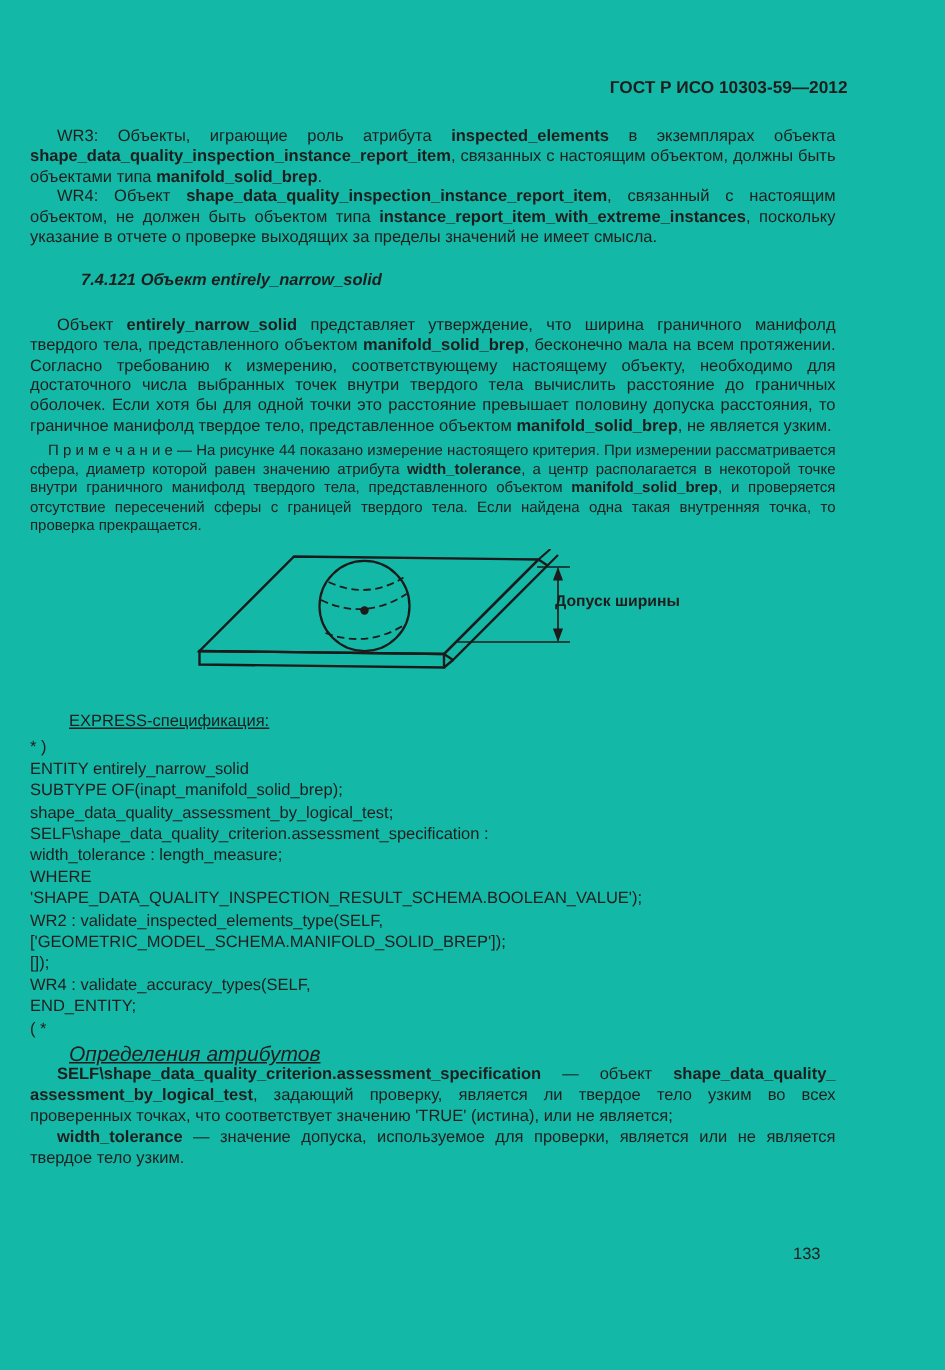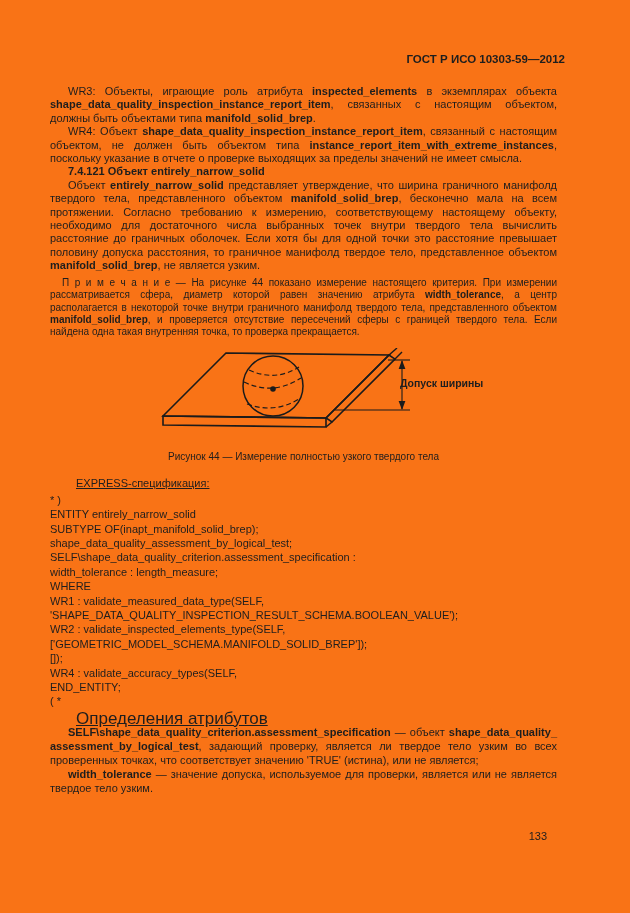--- a/index.html
+++ b/index.html
@@ -1,21 +1,21 @@
 <!DOCTYPE html>
 <html><head>
 <meta charset="utf-8">
 <style>
   html,body{margin:0;padding:0;background:#ffffff;}
   .page{
     position:relative;
     width:630px;height:913px;
-    background:#f97316;
+    background:#14b8a6;
     box-sizing:border-box;
-    padding:53px 73px 0 50px;
+    padding:53px 73px 0 20px;
     font-family:"Liberation Sans", sans-serif;
     color:#1e1e1e;
     overflow:hidden;
   }
   .doc-header{
     text-align:right;
     font-weight:bold;
     font-size:11.5px;
     line-height:13px;
     margin:0 -8px 19px 0;
@@ -26,21 +26,22 @@
     text-align:justify;
     text-indent:18px;
     margin:0;
     overflow-wrap:break-word;
   }
   .heading{
     font-size:11px;
     line-height:13.4px;
     font-weight:bold;
     text-indent:18px;
-    margin:0;
+    margin:16px;
+    font-style:italic;
   }
   .note{
     font-size:10px;
     line-height:12.4px;
     text-align:justify;
     text-indent:12px;
     margin:4px 0 0 0;
   }
   .b{font-weight:bold;}
   .figure{
@@ -68,25 +69,26 @@
     text-decoration:underline;
     margin:14px 0 0 0;
   }
   .code{
     font-size:11px;
     line-height:14.4px;
     margin:3px 0 0 0;
   }
   .code div{white-space:pre;}
   .attr-title{
-    font-size:17px;
+    font-size:14px;
     line-height:13px;
     text-indent:26px;
     text-decoration:underline;
     margin:3px 0 0 0;
+    font-style:italic;
   }
   .attr-para{
     font-size:11px;
     line-height:14px;
     text-align:justify;
     text-indent:18px;
     margin:0;
     overflow-wrap:break-word;
   }
   .page-number{
@@ -135,33 +137,31 @@
 
       <path class="ln" d="M238,12 L260,12" stroke-width="1.1"></path>
       <path class="ln" d="M185,62 L260,62" stroke-width="1.1"></path>
       <path class="ln" d="M252,13 L252,61" stroke-width="1.1"></path>
       <polygon points="252,12 248.6,21 255.4,21" fill="#1b1b1b"></polygon>
       <polygon points="252,62 248.6,53 255.4,53" fill="#1b1b1b"></polygon>
     </svg>
     <div class="figure-label">Допуск ширины</div>
   </div>
 
-  <p class="caption">Рисунок 44 — Измерение полностью узкого твердого тела</p>
 
   <p class="section-title">EXPRESS-спецификация:</p>
 
   <div class="code">
       <div>* )</div>
       <div>ENTITY entirely_narrow_solid</div>
       <div>SUBTYPE OF(inapt_manifold_solid_brep);</div>
       <div>shape_data_quality_assessment_by_logical_test;</div>
       <div>SELF\shape_data_quality_criterion.assessment_specification :</div>
       <div>width_tolerance : length_measure;</div>
       <div>WHERE</div>
-      <div>WR1 : validate_measured_data_type(SELF,</div>
       <div>'SHAPE_DATA_QUALITY_INSPECTION_RESULT_SCHEMA.BOOLEAN_VALUE');</div>
       <div>WR2 : validate_inspected_elements_type(SELF,</div>
       <div>['GEOMETRIC_MODEL_SCHEMA.MANIFOLD_SOLID_BREP']);</div>
       <div>[]);</div>
       <div>WR4 : validate_accuracy_types(SELF,</div>
       <div>END_ENTITY;</div>
       <div>( *</div>
     </div>
 
   <p class="attr-title">Определения атрибутов</p>

